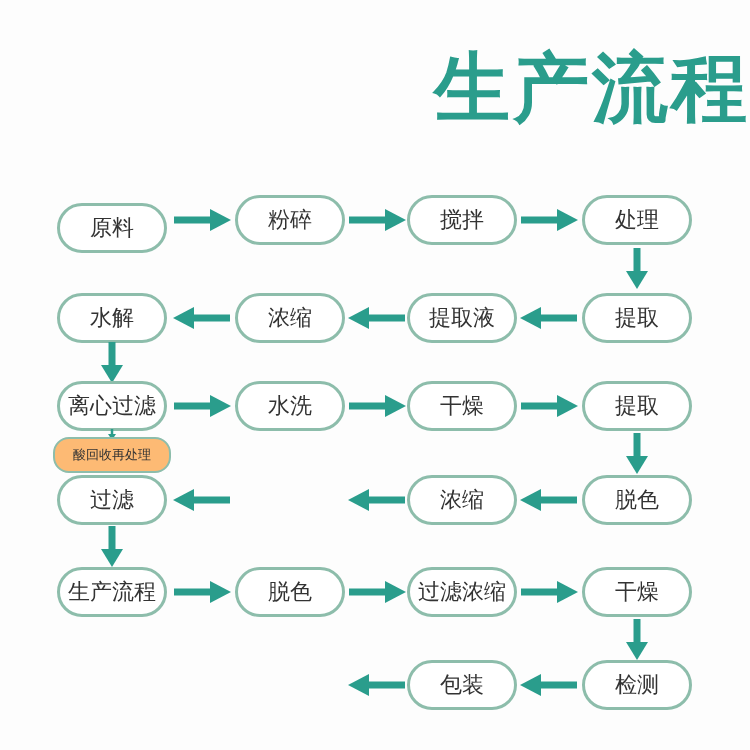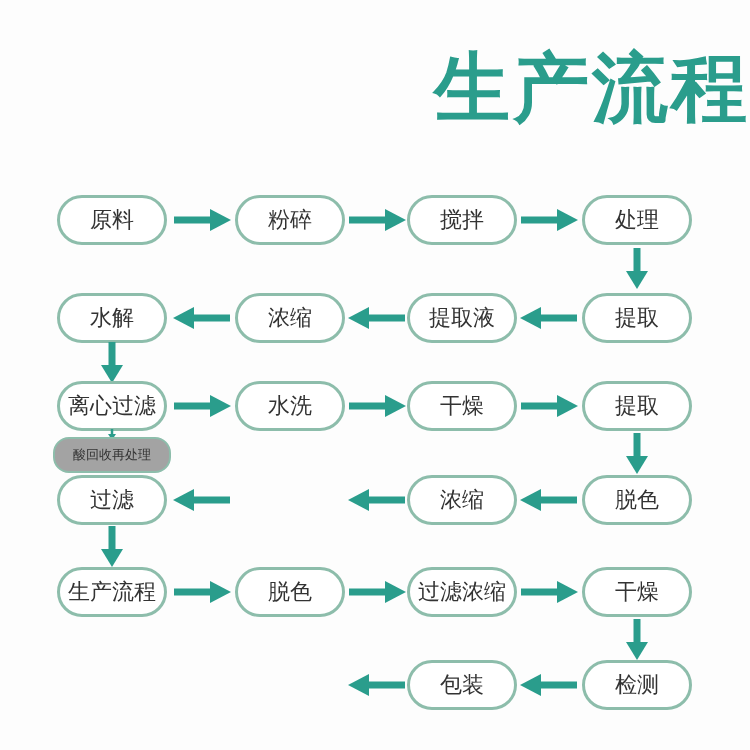--- a/index.html
+++ b/index.html
@@ -31,21 +31,21 @@
     border:3px solid var(--node-border);
     border-radius:26px;
     display:flex;align-items:center;justify-content:center;
     font-size:22px;font-weight:500;
     color:var(--node-text);
     white-space:nowrap;
   }
   .note{
     position:absolute;
     height:36px;
-    background:#a3a3a3;
+    background:#fdba74;
     border:2.5px solid var(--node-border);
     border-radius:16px;
     display:flex;align-items:center;justify-content:center;
     font-size:13px;font-weight:500;
     color:var(--node-text);
     padding:0 8px;
     white-space:nowrap;
   }
   .arr{position:absolute;color:var(--accent);display:block;}
   .arr-h{width:60px;height:26px;}
@@ -73,21 +73,21 @@
       <line x1="6" y1="0" x2="6" y2="6" stroke="currentColor" stroke-width="2.5"></line>
       <polygon points="2,5 6,11 10,5" fill="currentColor"></polygon>
     </g>
   </defs>
 </svg>
 
 <div class="canvas">
 
   <div class="title">生产流程</div>
 
-  <div class="node" style="left:57px;top:195px">原料</div>
+  <div class="node" style="left:57px;top:203px">原料</div>
   <svg class="arr arr-h" style="left:172px;top:207px" viewBox="0 0 60 26">
       <use href="#arrow-right"></use>
     </svg>
   <div class="node" style="left:235px;top:195px">粉碎</div>
   <svg class="arr arr-h" style="left:347px;top:207px" viewBox="0 0 60 26">
       <use href="#arrow-right"></use>
     </svg>
   <div class="node" style="left:407px;top:195px">搅拌</div>
   <svg class="arr arr-h" style="left:519px;top:207px" viewBox="0 0 60 26">
       <use href="#arrow-right"></use>

